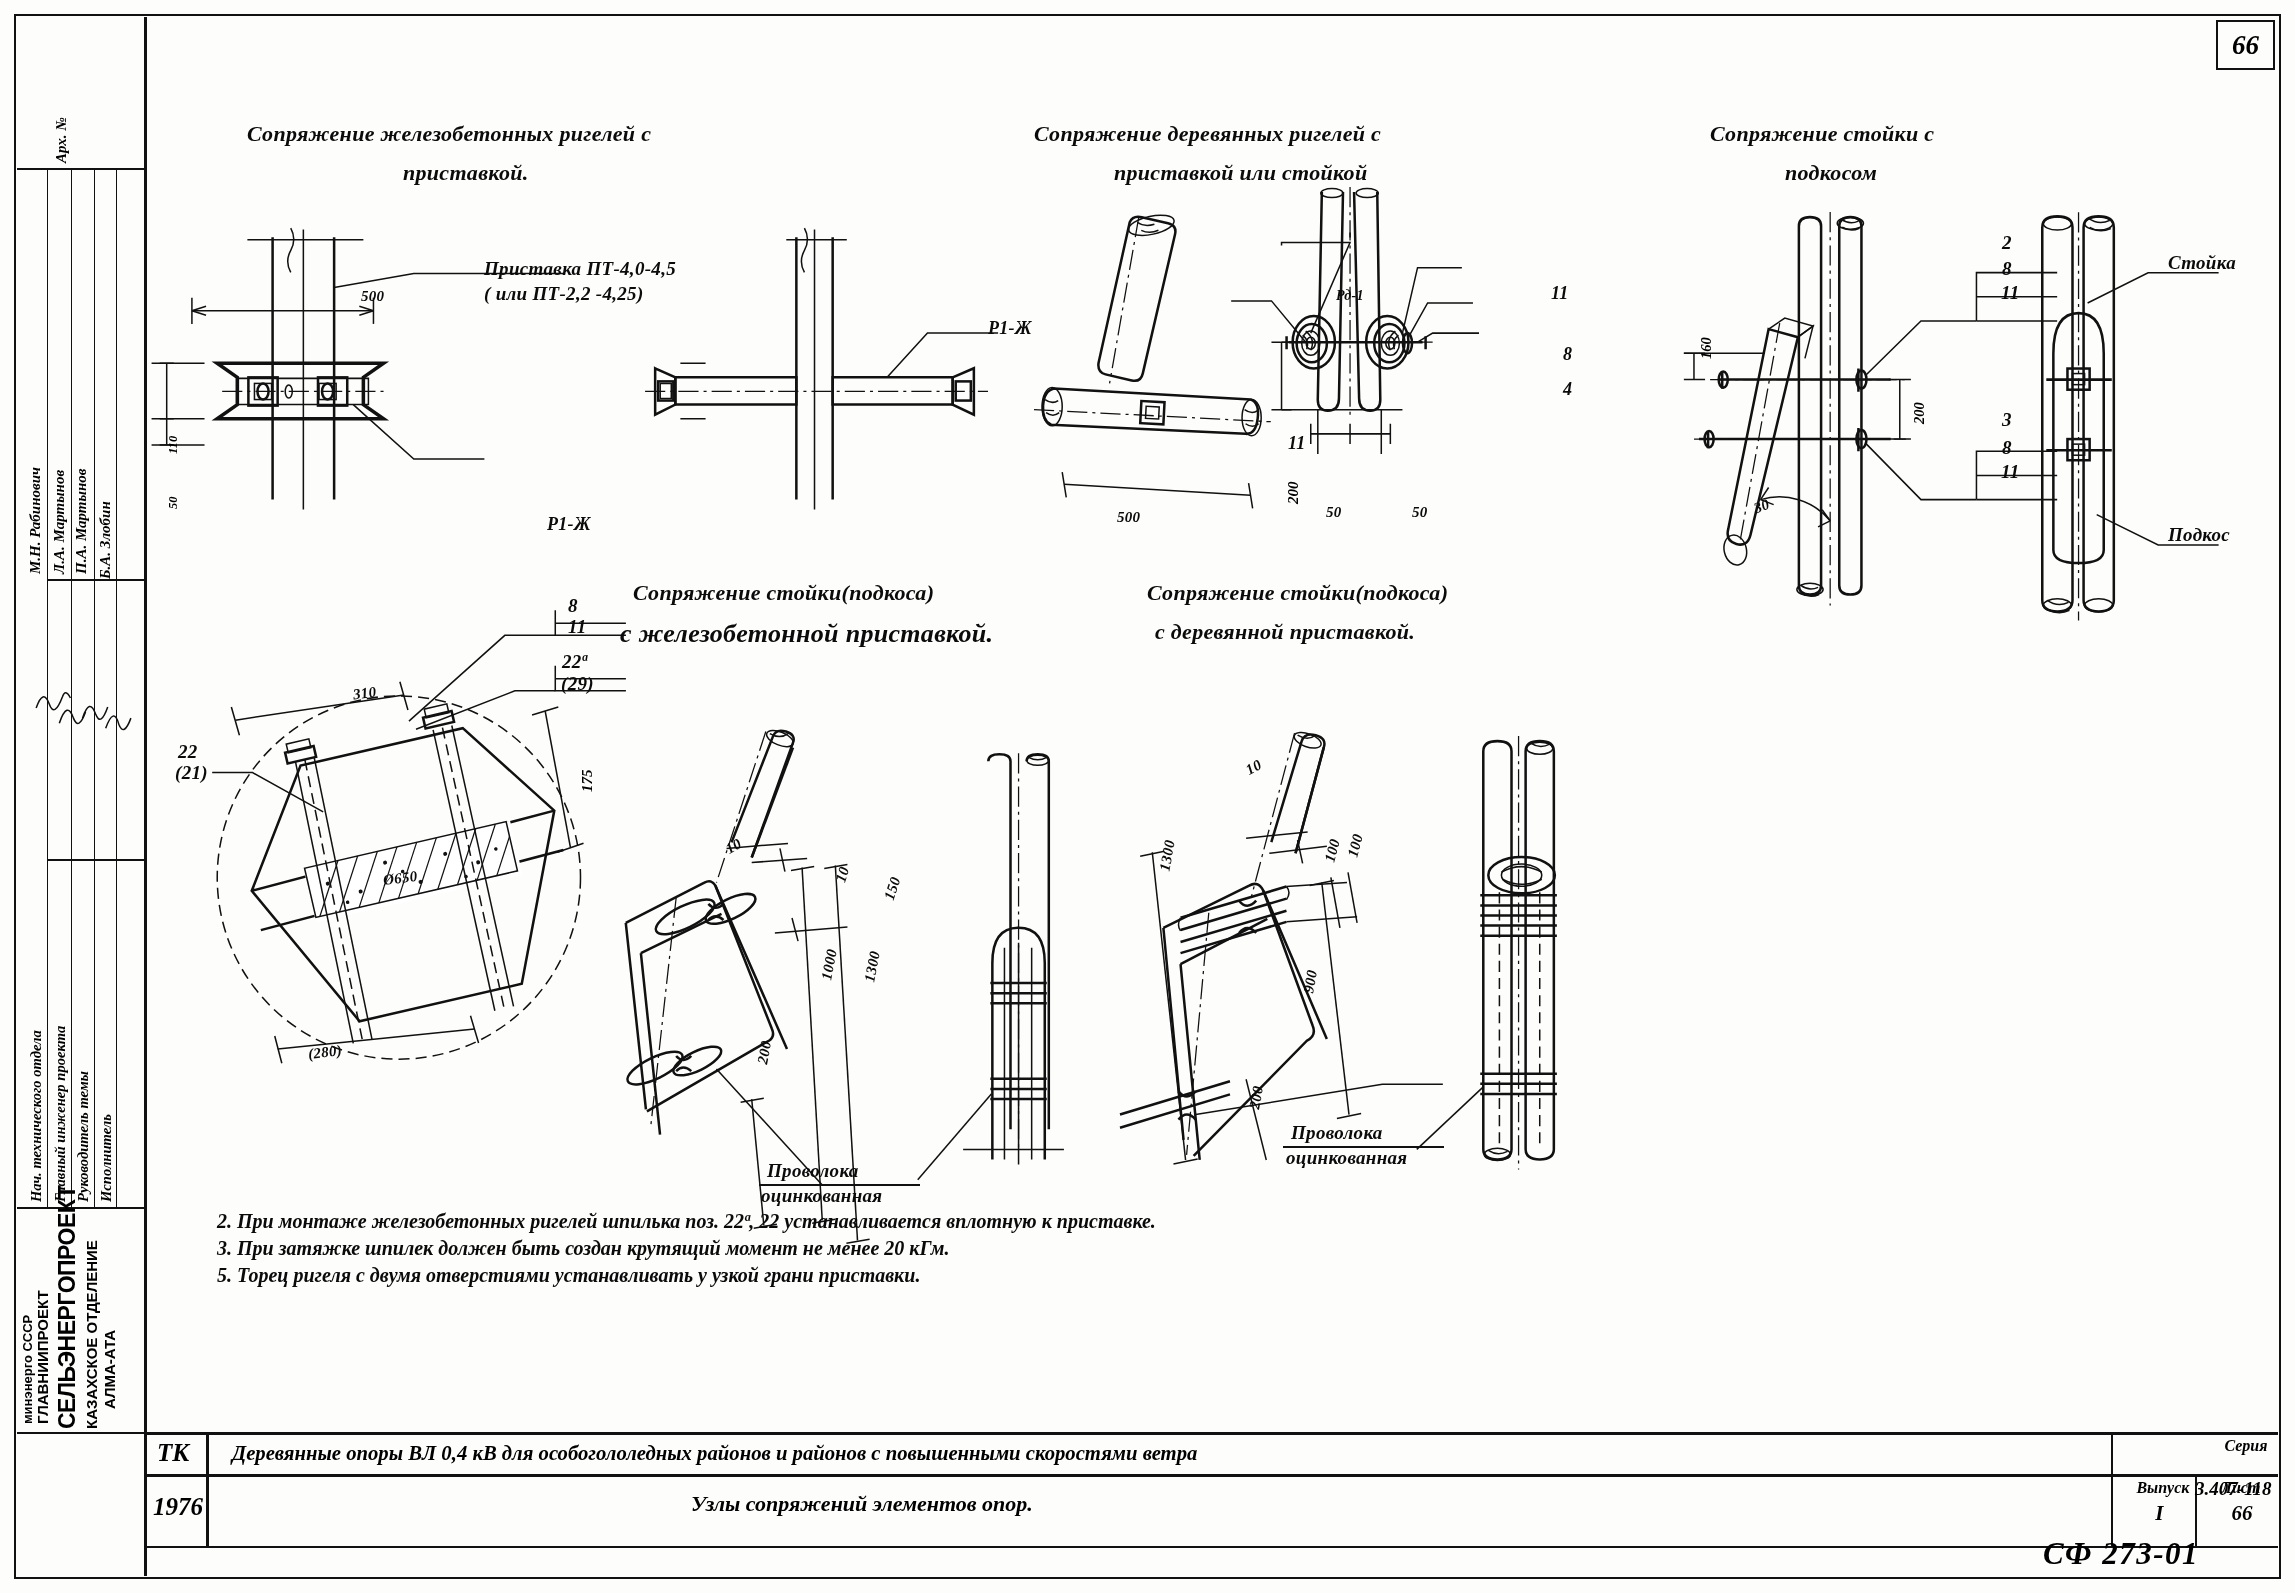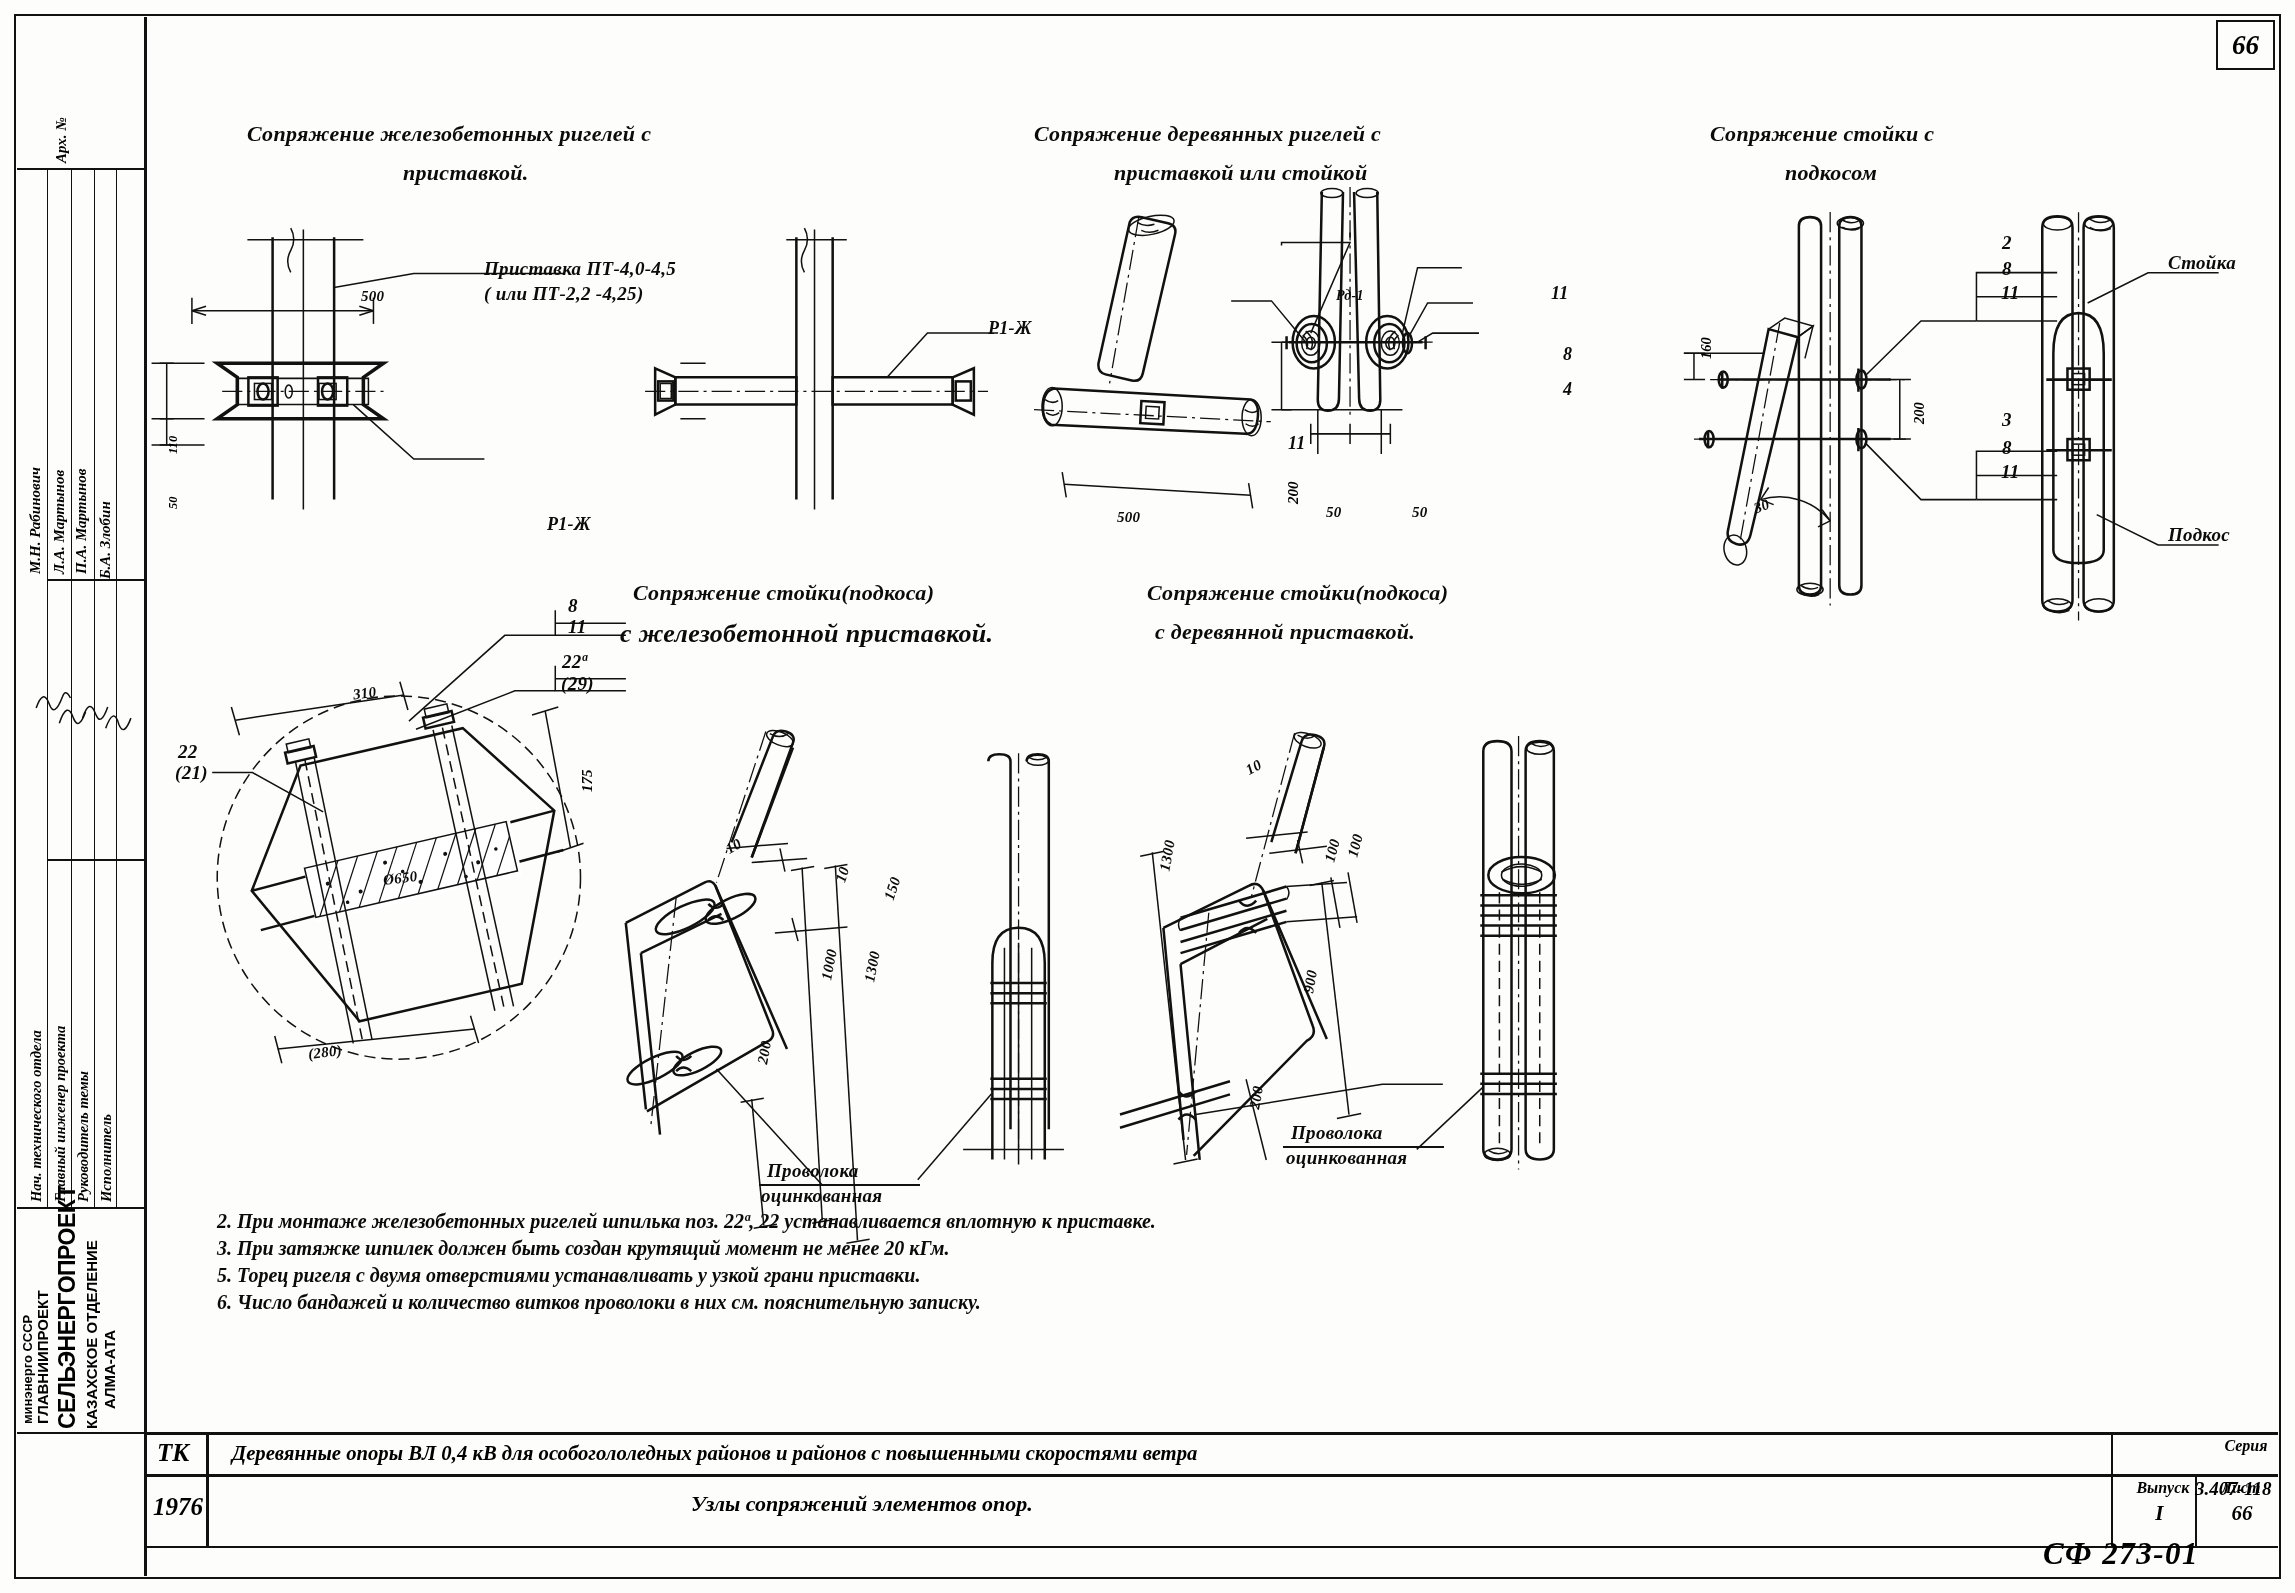--- a/index.html
+++ b/index.html
@@ -584,21 +584,20 @@
 
     <path class="sd" d="M104 330 L104 840 M184 330 L184 840"></path>
 
     <path class="s1" d="M72 716 L-60 840"></path>
   </svg>
 
   <div id="notes">
     <div class="note">2. При монтаже железобетонных  ригелей  шпилька  поз. 22ª, 22 устанавливается  вплотную к приставке.</div>
     <div class="note">3. При затяжке  шпилек  должен  быть  создан  крутящий  момент  не менее  20 кГм.</div>
     <div class="note">5. Торец  ригеля  с двумя  отверстиями  устанавливать  у узкой грани  приставки.</div>
-    <div class="note">6. Число бандажей  и количество  витков  проволоки  в них   см. пояснительную  записку.</div>
   </div>
 
   <div id="titleblock">
     <div class="tb-h" style="top:39px;"></div>
     <div class="tb-h" style="bottom:0;"></div>
     <div class="tb-v" style="left:60px;"></div>
     <div class="tb-v" style="right:165px;"></div>
     <div class="tb-v" style="right:81px;top:39px;"></div>
 
     <div class="tbtxt" style="left:11px;top:4px;font-size:25px;">ТК</div>

